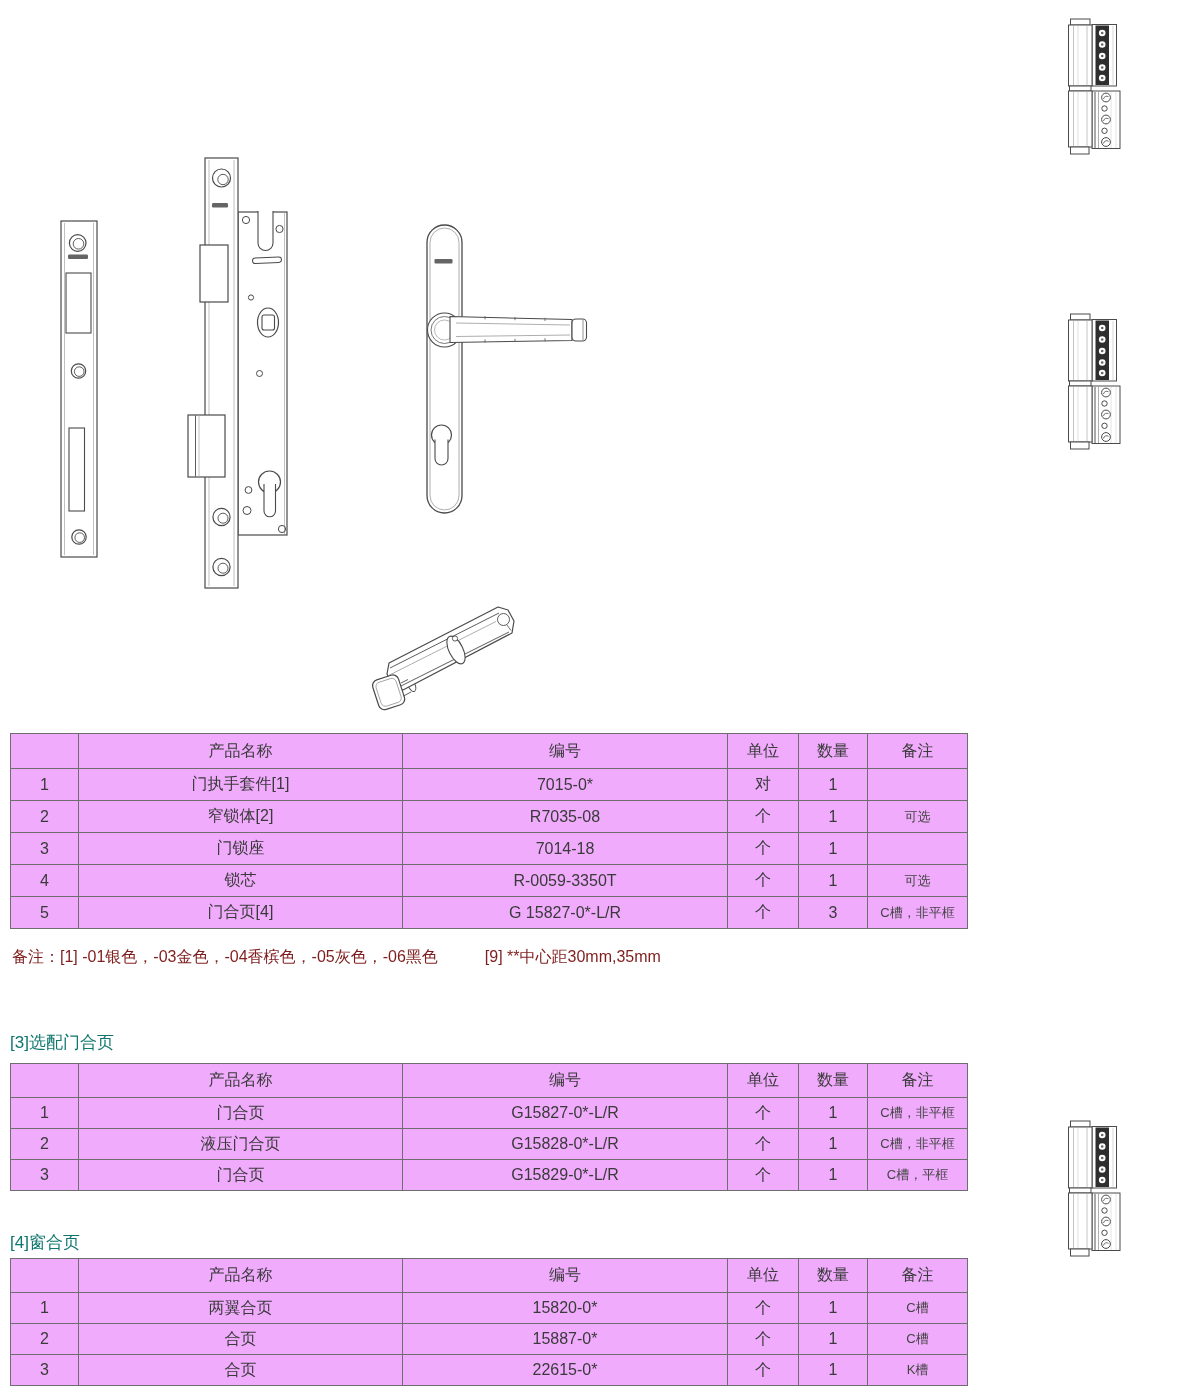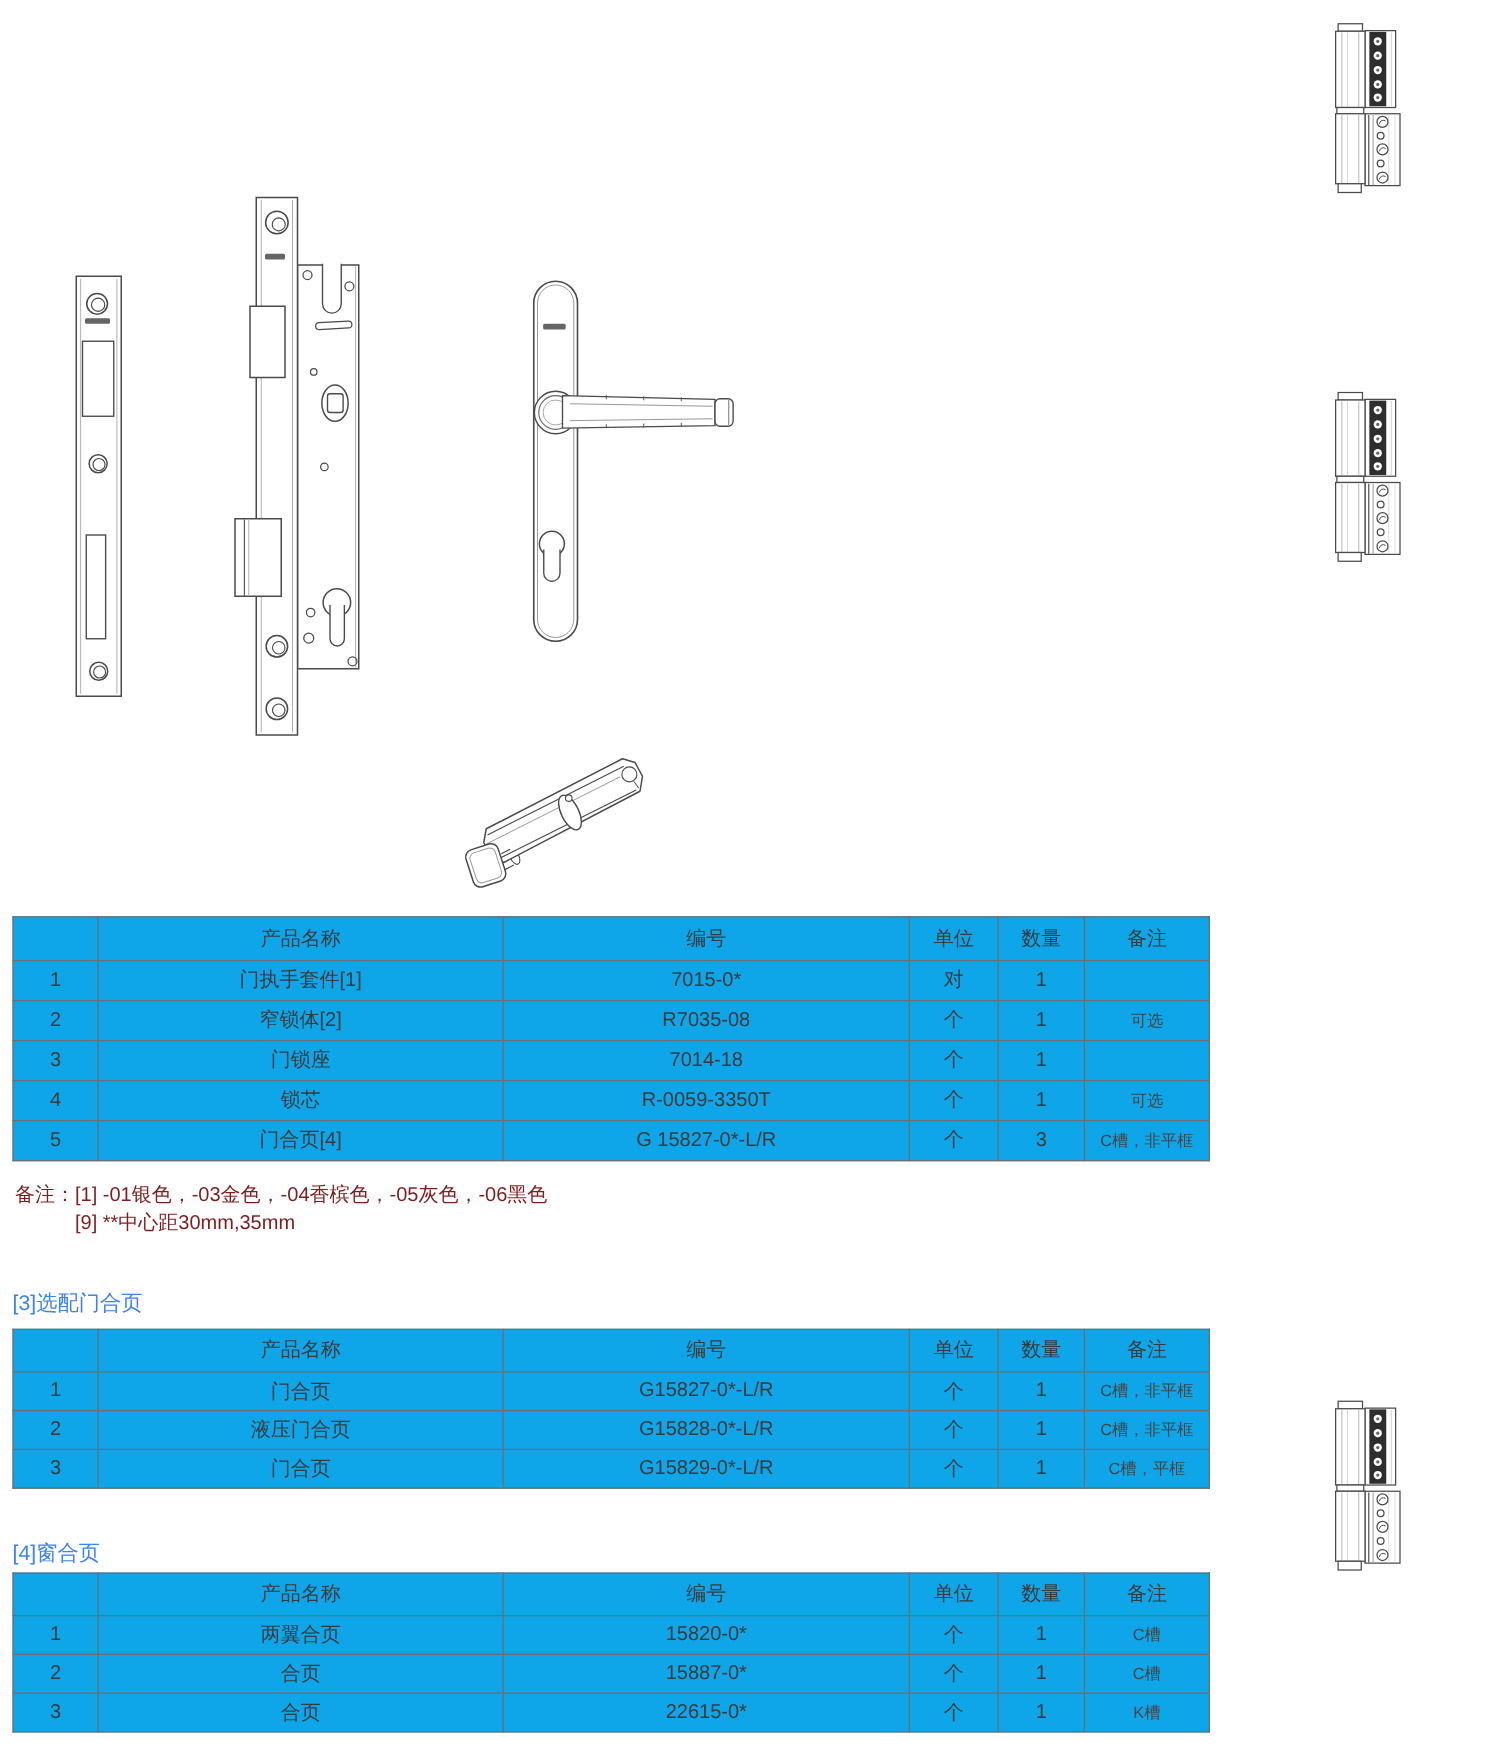--- a/index.html
+++ b/index.html
@@ -5,38 +5,38 @@
   html,body{margin:0;padding:0;}
   body{
     width:1200px;height:1400px;background:#ffffff;
     font-family:"Liberation Sans","DejaVu Sans",sans-serif;
     position:relative;overflow:hidden;color:#3a3a3a;
   }
   .abs{position:absolute;}
   svg{display:block;}
   
   table.parts-table{
-    border-collapse:collapse;table-layout:fixed;width:957px;background:#0ea5e9;
+    border-collapse:collapse;table-layout:fixed;width:957px;background:#f0abfc;
   }
   table.parts-table th,table.parts-table td{
     border:1px solid #6e6e6e;text-align:center;vertical-align:middle;
     font-weight:400;padding:0 2px;white-space:nowrap;overflow:hidden;
     color:#3a3a3a;font-size:16px;
   }
   table.parts-table th{height:33px;}
   table.parts-table td{height:30px;}
   table.t1 th{height:34px;}
   table.t1 td{height:31px;}
   table.parts-table td.remark{font-size:13px;color:#444;}
   col.c0{width:68px;} col.c1{width:324px;} col.c2{width:325px;}
   col.c3{width:71px;} col.c4{width:69px;} col.c5{width:100px;}
   
   .notes{left:12px;top:946px;display:flex;font-size:16px;line-height:22px;color:#7f1d1d;}
-  .notes .lines{display:flex;flex-direction:column;}
-  .sec-title{font-size:17px;color:#3b82f6;}
+  .notes .lines{display:flex;flex-direction:row;gap:47px;}
+  .sec-title{font-size:17px;color:#0f766e;}
 </style>
 </head>
 <body>
 
 <svg class="abs" style="left:55px;top:215px" width="50" height="350" viewBox="0 0 50 350">
   <g stroke="#4a4a4a" fill="none" stroke-width="1.2">
     <rect x="6" y="6" width="36" height="336" fill="#fff"></rect>
     <line x1="9.5" y1="8" x2="9.5" y2="340" stroke="#b0b0b0" stroke-width="0.8"></line>
     <line x1="38.5" y1="8" x2="38.5" y2="340" stroke="#b0b0b0" stroke-width="0.8"></line>
     <circle cx="22.7" cy="28" r="8.3"></circle>

